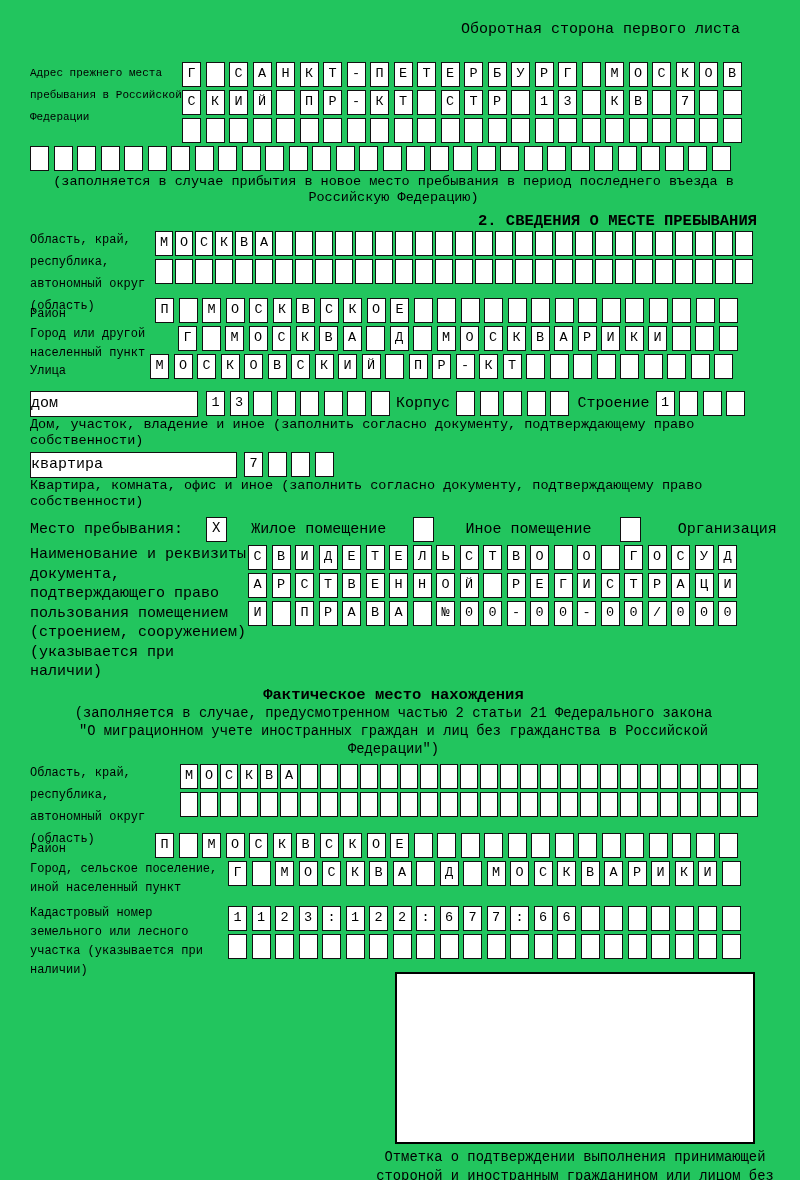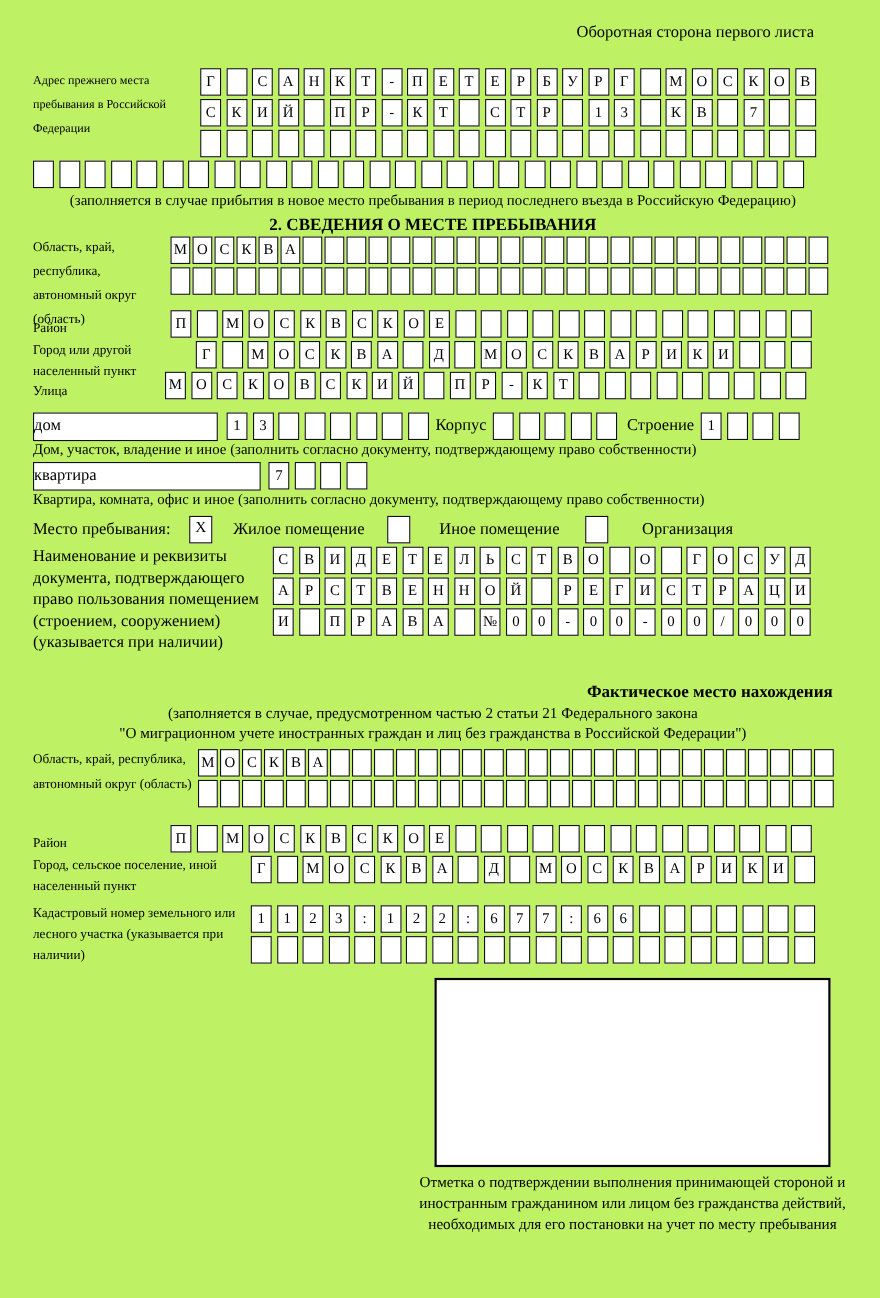--- a/index.html
+++ b/index.html
@@ -1,61 +1,61 @@
 <!DOCTYPE html>
 <html><head>
 <meta charset="utf-8">
 <style>
   html,body{margin:0;padding:0;background:#fff;}
   .page{
     position:relative;
     width:800px;height:1180px;
     box-sizing:border-box;
     padding:20px 43px 0 30px;
-    background:#bef264;color:#000;
-    font-family:Liberation Serif, serif;
+    background:#22c55e;color:#000;
+    font-family:Liberation Mono, monospace;
     overflow:hidden;
   }
   .hdr{font-size:15px;line-height:20px;text-align:right;padding-right:17px;}
   .flexrow{display:flex;align-items:flex-start;}
   .lbl{font-size:11px;line-height:22px;}
   .lbl-top{width:152px;flex:0 0 152px;}
   .cellrow{height:25px;margin-bottom:3px;white-space:nowrap;}
   .cell{
     display:inline-block;box-sizing:border-box;
     width:19px;height:25px;margin-right:4.5px;
     border:1.5px solid #111;background:#fff;
     text-align:center;font-size:13.5px;line-height:21px;
     vertical-align:top;
   }
   .n .cell{width:18px;margin-right:2px;}
   .note{font-size:13.5px;line-height:16px;}
   .center{text-align:center;}
-  .sectitle{font-size:15.5px;font-weight:bold;text-align:center;line-height:20px;margin-top:5px;}
+  .sectitle{font-size:15.5px;font-weight:bold;text-align:right;line-height:20px;margin-top:5px;}
   .sec{position:relative;}
   .sec2{height:154px;margin-top:0;}
   .factsec{height:204px;margin-top:5px;}
   .alabel{position:absolute;left:0;font-size:12px;line-height:22px;}
   .alabel.tight{line-height:19px;}
   .boxlabel{
     display:inline-block;box-sizing:border-box;
     border:1.5px solid #111;height:26px;line-height:23px;
     text-align:left;font-size:15px;vertical-align:top;background:#fff;
   }
   .inlinerow{white-space:nowrap;}
   .inlinerow .cell{vertical-align:middle;margin-bottom:0;}
   .ilabel{display:inline-block;font-size:15px;vertical-align:middle;}
   .chk{
     display:inline-block;box-sizing:border-box;
     width:21px;height:25px;border:1.5px solid #111;
     text-align:center;font-size:14px;line-height:21px;vertical-align:middle;background:#fff;
   }
   .docblock{display:flex;align-items:flex-start;margin-top:3px;min-height:120px;}
   .doclbl{width:218px;flex:0 0 218px;font-size:15px;line-height:19.5px;}
-  .facttitle{font-size:15.5px;font-weight:bold;text-align:right;line-height:20px;margin-top:3px;}
+  .facttitle{font-size:15.5px;font-weight:bold;text-align:center;line-height:20px;margin-top:3px;}
   .factnote{font-size:13.8px;line-height:18px;text-align:center;}
   .stampbox{
     box-sizing:border-box;width:360px;height:172px;
     border:2px solid #000;margin-left:365px;margin-top:4px;background:#fff;
   }
   .stampcap{
     width:450px;margin-left:320px;margin-top:4px;
     font-size:13.8px;line-height:19px;text-align:center;
   }
   .mt6{margin-top:6px;}.mt3{margin-top:3px;}.mt7{margin-top:7px;}

